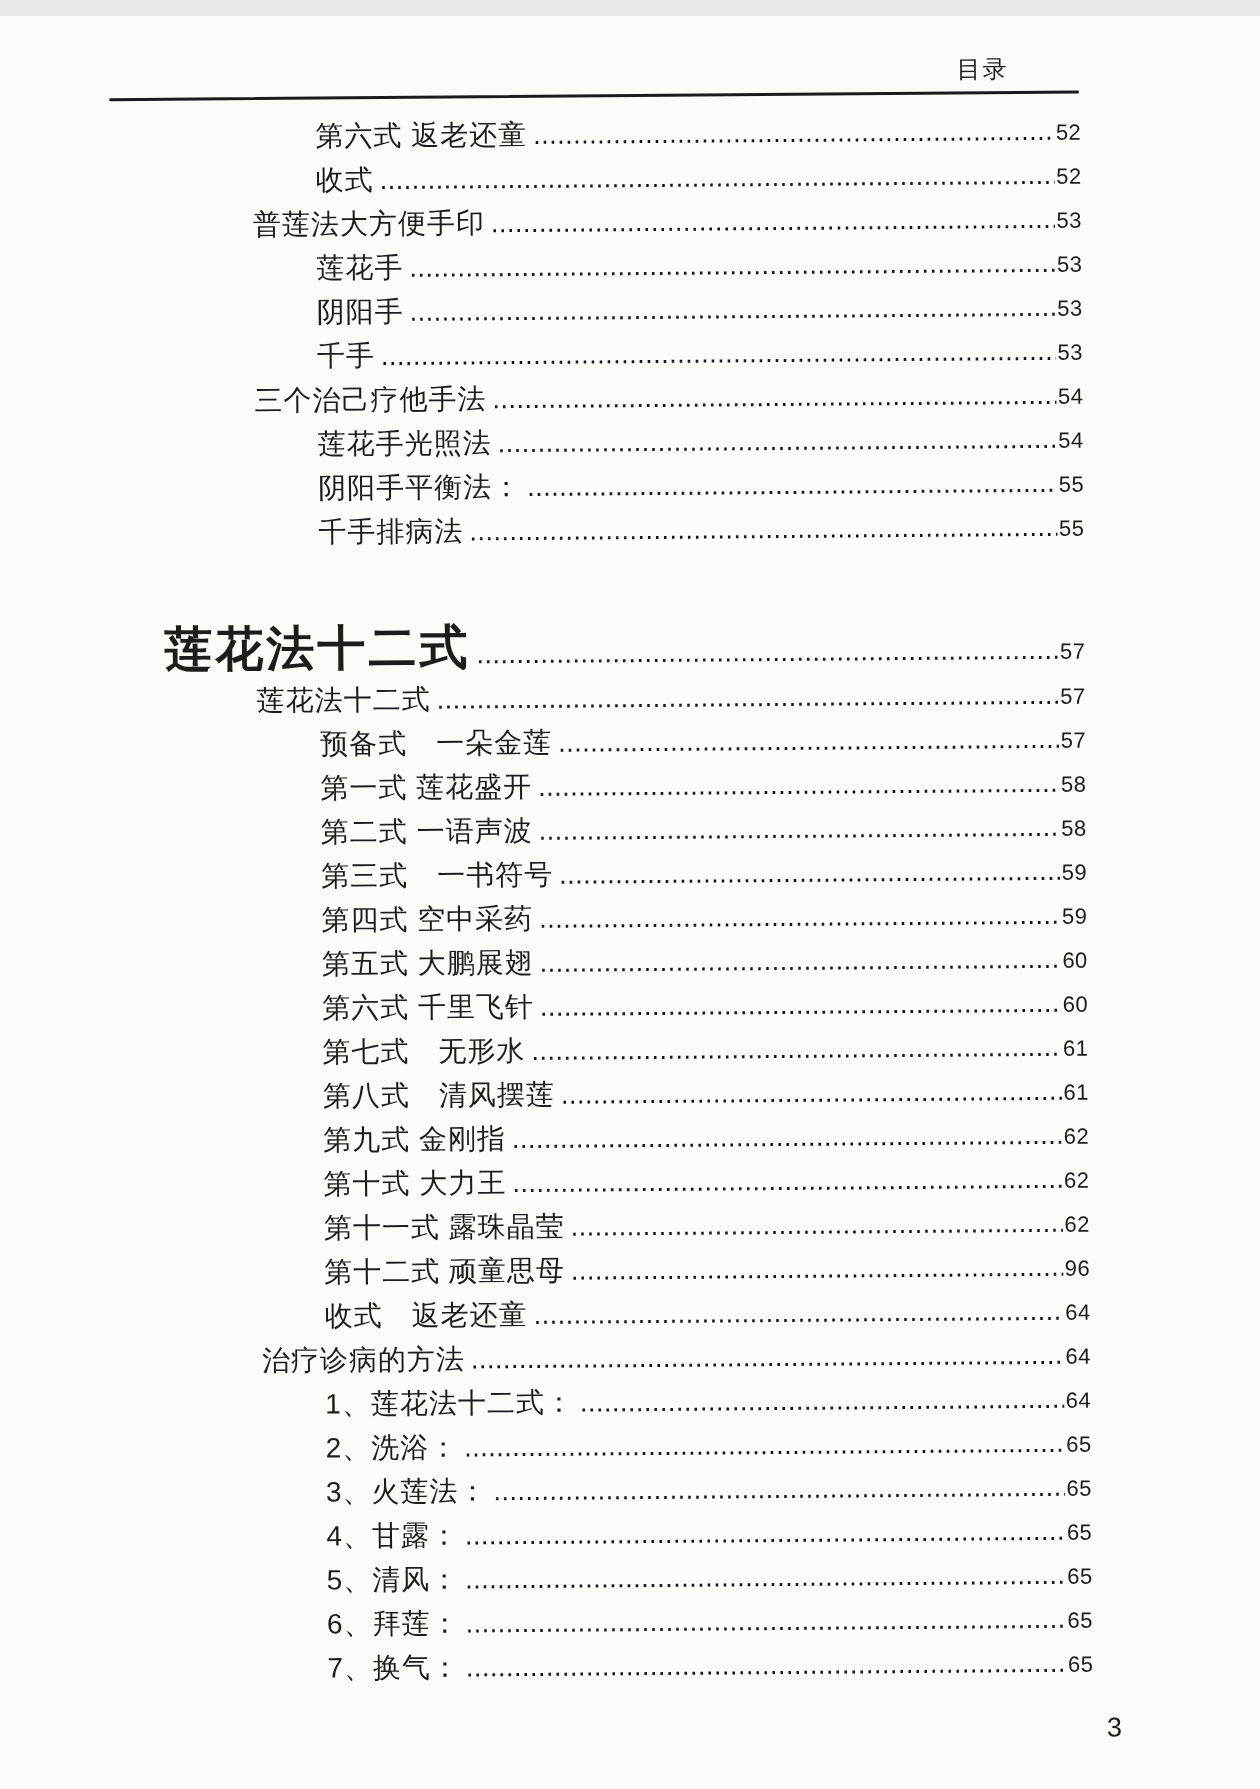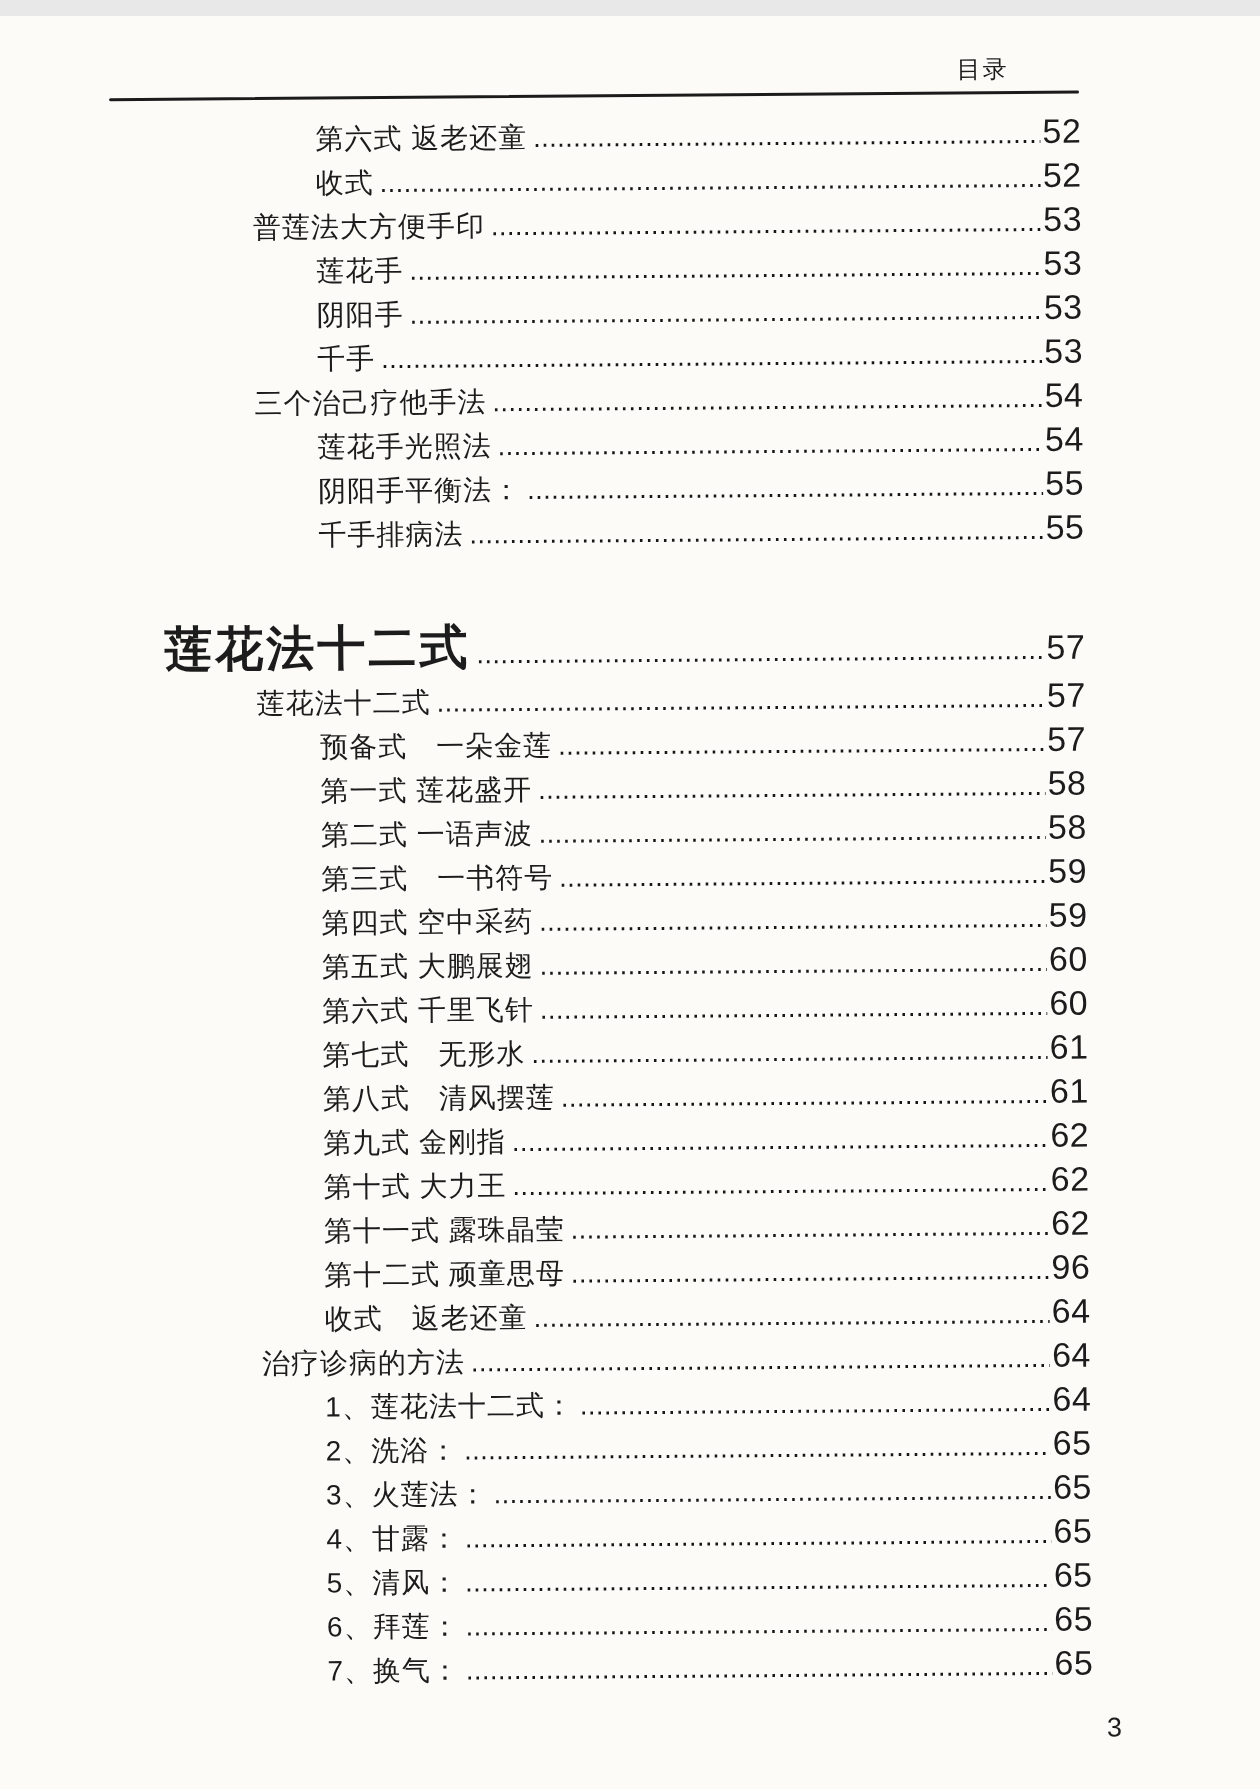--- a/index.html
+++ b/index.html
@@ -65,21 +65,21 @@
   .row .dots {
     flex: 1 1 auto;
     overflow: hidden;
     margin: 0 2px 0 6px;
     font-size: 27px;
     letter-spacing: 0.5px;
     color: #161616;
   }
   .row .pagenum {
     flex: 0 0 auto;
-    font-size: 34px;
+    font-size: 22px;
     letter-spacing: 0.5px;
   }
   .lvl1 { padding-left: 165px; }
   .lvl2 { padding-left: 257px; }
   .lvl3 { padding-left: 320px; }
   .chapter {
     margin-top: 64px;
     height: 60px;
     line-height: 60px;
   }

